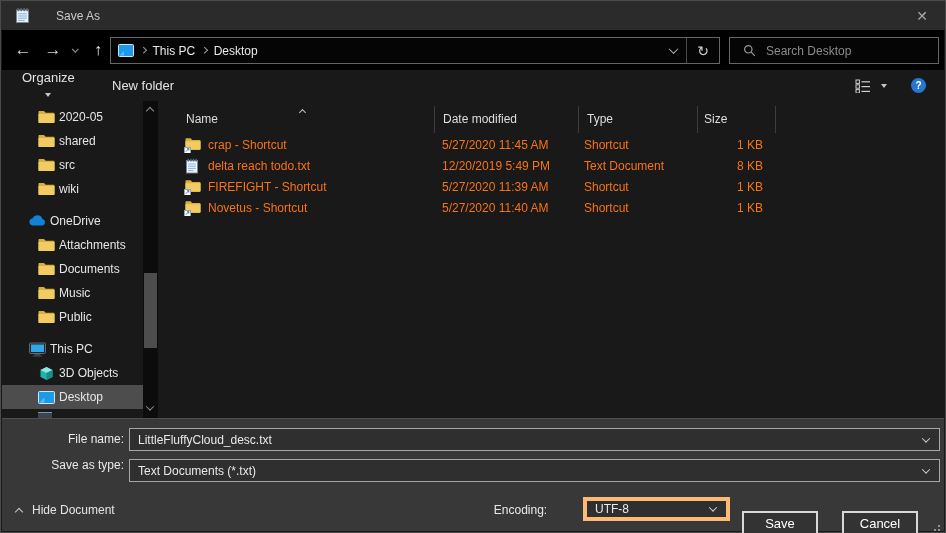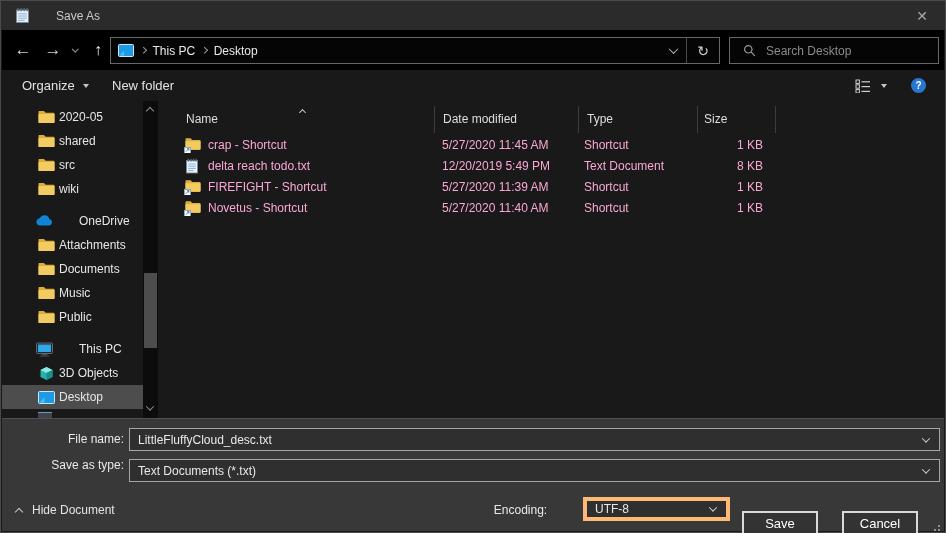--- a/index.html
+++ b/index.html
@@ -35,34 +35,34 @@
   .chv { display:inline-block; width:7px; height:7px; border-right:1.4px solid #b5b5b5; border-bottom:1.4px solid #b5b5b5; }
   .chv-down { transform:rotate(45deg) translate(-1px,-1px); }
   .chv-up { transform:rotate(-135deg); }
   .chv-right { transform:rotate(-45deg); }
   .chv.sm { width:4.5px; height:4.5px; border-width:1.2px; border-color:#9a9a9a; }
   .tri { display:inline-block; width:0; height:0; border-left:3.5px solid transparent; border-right:3.5px solid transparent; border-top:4px solid #c6c6c6; }
 
   
   .toolbar { position:absolute; left:1px; top:69px; right:1px; height:31px; background:#191919; }
   .tb-btn { position:absolute; top:0; height:31px; display:flex; align-items:center; gap:8px; color:#e2e2e2; font-size:13px; }
-  .tb-organize { left:20px; }
+  .tb-organize { left:20px;flex-direction:column; }
   .tb-newfolder { left:110px; }
   .tb-right { position:absolute; right:0; top:0; height:31px; display:flex; align-items:center; }
   .view-icon { display:inline-flex; margin-right:10px; }
   .view-chev { margin-right:24px; display:inline-flex; }
   .help { width:15px; height:15px; border-radius:50%; background:#2677d2; color:#fff; font-size:10px; font-weight:bold; display:flex; align-items:center; justify-content:center; margin-right:18px; }
 
   
   .main { position:absolute; left:1px; top:100px; right:1px; height:317px; display:flex; background:#191919; }
 
   
   .sidebar { position:relative; width:160px; height:317px; overflow:hidden; padding-top:4px; }
   .sb-item { width:141px; height:24px; display:flex; align-items:center; color:#e6e6e6; font-size:12px; }
-  .sb-item.lvl1 { padding-left:33px;gap:22px; }
+  .sb-item.lvl1 { padding-left:26px; }
   .sb-item.lvl2 { padding-left:35px; }
   .sb-item.gap { margin-top:8px; }
   .sb-item.selected { background:#4d4d4d; }
   .sb-ico { width:18px; height:17px; display:inline-flex; align-items:center; justify-content:center; margin-right:4px; flex:none; }
   .sb-label { white-space:nowrap; }
   .sb-partial { width:141px; height:24px; display:flex; padding-left:36px; }
   .sliver { width:14px; height:9px; background:#3c4450; border-top:1px solid #8094a8; margin-top:3px; }
   .sb-scroll { position:absolute; left:141px; top:0; width:15px; height:317px; background:#0c0c0c; }
   .sb-scroll .chv { border-color:#8f8f8f; width:6px; height:6px; }
   .sbs-up { position:absolute; top:7px; left:4px; }
@@ -73,21 +73,21 @@
   .list { position:relative; flex:1; height:317px; }
   .lgrid { display:grid; grid-template-columns:272px 144px 119px 78px 1fr; align-items:center; }
   .lheader { position:relative; height:33px; color:#dedede; font-size:12px; }
   .lheader .hc { padding-left:8px; height:27px; display:flex; align-items:center; border-left:1px solid #3d3d3d; margin-top:3px; }
   .lheader .hc.first { border-left:none; padding-left:24px; }
   .lheader .hc.type { }
   .lheader .hc.size { padding-left:6px; }
   .lheader .hc.tail { border-left:1px solid #3d3d3d; }
   .sort-caret { position:absolute; left:138px; top:3px; }
   .sort-caret .chv { width:5px; height:5px; border-width:1.3px; border-color:#c2c2c2; }
-  .frow { height:21px; color:#f9a8d4; font-size:12px; }
+  .frow { height:21px; color:#f97316; font-size:12px; }
   .fname { display:flex; align-items:center; padding-left:23px; white-space:nowrap; overflow:hidden; }
   .fico { width:16px; height:16px; position:relative; margin-right:7px; flex:none; display:inline-flex; }
   .lnk-overlay { position:absolute; left:-1px; bottom:-1px; width:7px; height:7px; background:#fff; border:0.5px solid #9aa4ae; display:flex; align-items:center; justify-content:center; }
   .fdate { padding-left:8px; }
   .ftype { padding-left:6px; }
   .fsize { text-align:right; padding-right:12px; }
 
   
   .bottom { position:absolute; left:1px; top:417px; right:1px; bottom:1px; background:#383838; border-top:1px solid #4f4f4f; color:#e8e8e8; font-size:12px; }
   .fieldrow-label { position:absolute; left:0; width:122px; text-align:right; }

